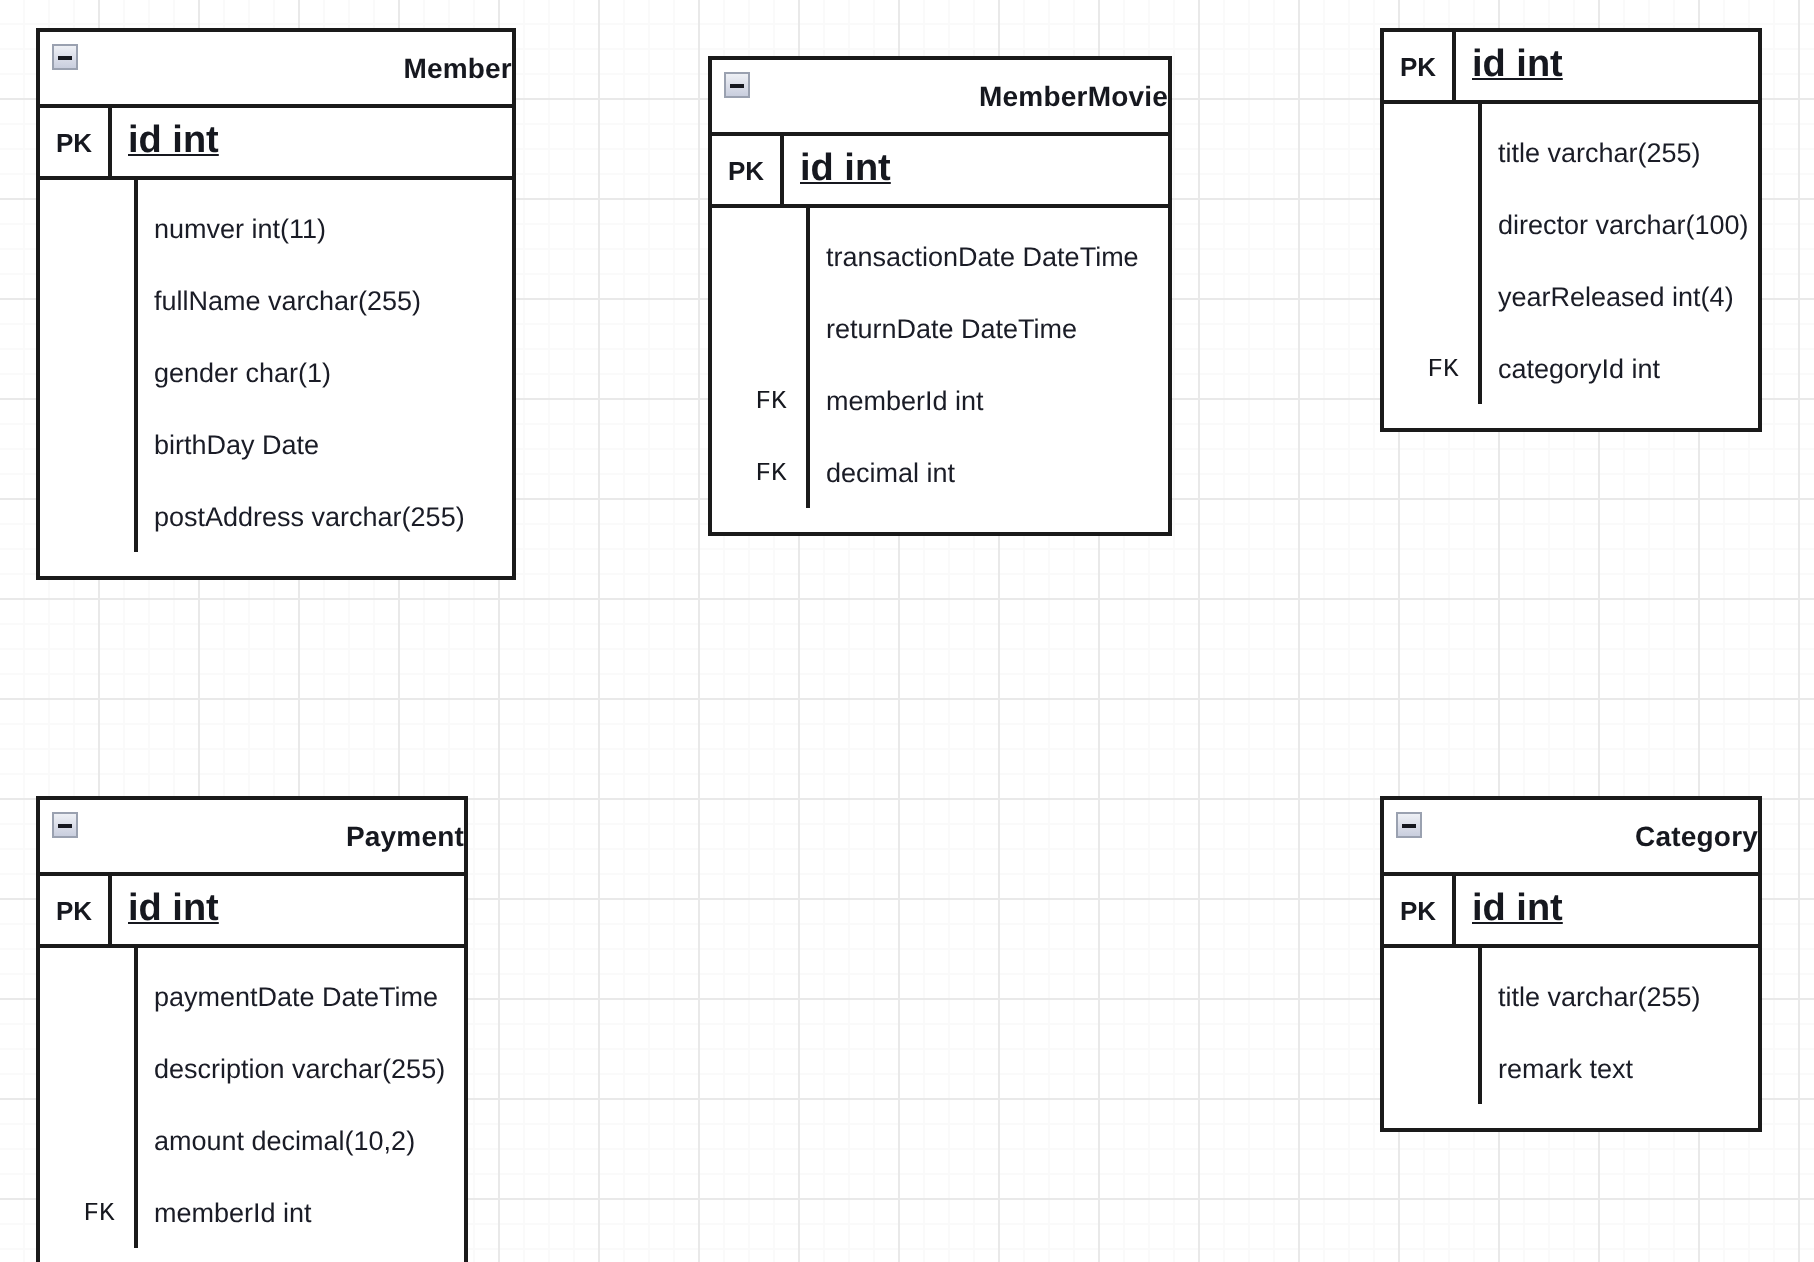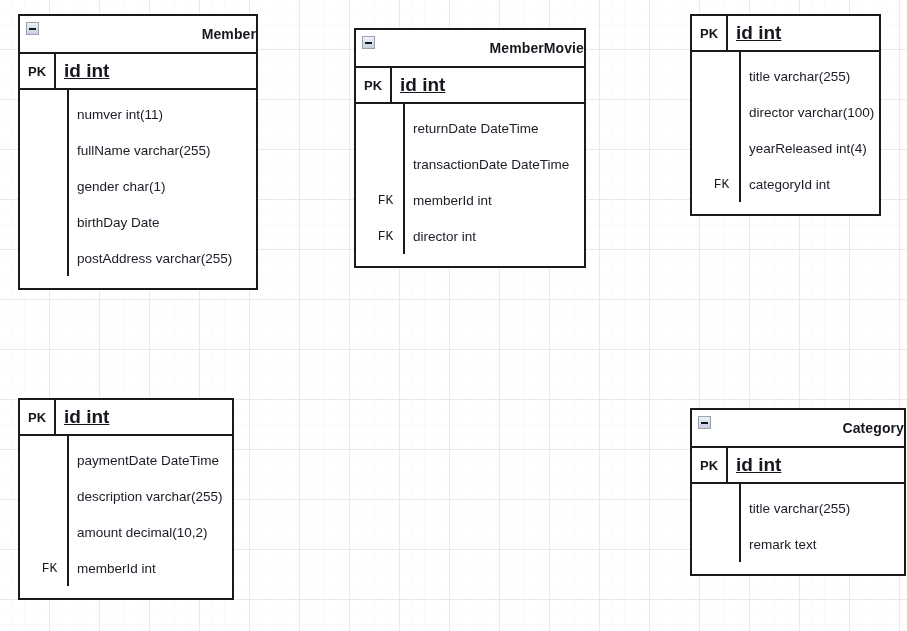--- a/index.html
+++ b/index.html
@@ -193,33 +193,33 @@
         <span>MemberMovie</span>
       </div>
       <div class="key-row">
         <div class="keycol">PK</div>
         <div class="namecol">id int</div>
       </div>
       <div class="entity-body">
         <div class="body-divider"></div>
         <div class="attr-row">
           <div class="keycol"></div>
+          <div class="namecol">transactionDate DateTime</div>
+        </div>
+        <div class="attr-row">
+          <div class="keycol"></div>
           <div class="namecol">returnDate DateTime</div>
         </div>
         <div class="attr-row">
-          <div class="keycol"></div>
-          <div class="namecol">transactionDate DateTime</div>
-        </div>
-        <div class="attr-row">
           <div class="keycol">FK</div>
           <div class="namecol">memberId int</div>
         </div>
         <div class="attr-row">
           <div class="keycol">FK</div>
-          <div class="namecol">director int</div>
+          <div class="namecol">decimal int</div>
         </div>
       </div>
     </div>
     <div class="entity" style="left: 690px; top: 14px; width: 191px;">
       <div class="key-row">
         <div class="keycol">PK</div>
         <div class="namecol">id int</div>
       </div>
       <div class="entity-body">
         <div class="body-divider"></div>
@@ -235,20 +235,24 @@
           <div class="keycol"></div>
           <div class="namecol">yearReleased int(4)</div>
         </div>
         <div class="attr-row">
           <div class="keycol">FK</div>
           <div class="namecol">categoryId int</div>
         </div>
       </div>
     </div>
     <div class="entity" style="left: 18px; top: 398px; width: 216px;">
+      <div class="entity-title">
+        <span class="collapse-icon"></span>
+        <span>Payment</span>
+      </div>
       <div class="key-row">
         <div class="keycol">PK</div>
         <div class="namecol">id int</div>
       </div>
       <div class="entity-body">
         <div class="body-divider"></div>
         <div class="attr-row">
           <div class="keycol"></div>
           <div class="namecol">paymentDate DateTime</div>
         </div>
@@ -259,21 +263,21 @@
         <div class="attr-row">
           <div class="keycol"></div>
           <div class="namecol">amount decimal(10,2)</div>
         </div>
         <div class="attr-row">
           <div class="keycol">FK</div>
           <div class="namecol">memberId int</div>
         </div>
       </div>
     </div>
-    <div class="entity" style="left: 690px; top: 408px; width: 216px;">
+    <div class="entity" style="left: 690px; top: 398px; width: 191px;">
       <div class="entity-title">
         <span class="collapse-icon"></span>
         <span>Category</span>
       </div>
       <div class="key-row">
         <div class="keycol">PK</div>
         <div class="namecol">id int</div>
       </div>
       <div class="entity-body">
         <div class="body-divider"></div>

